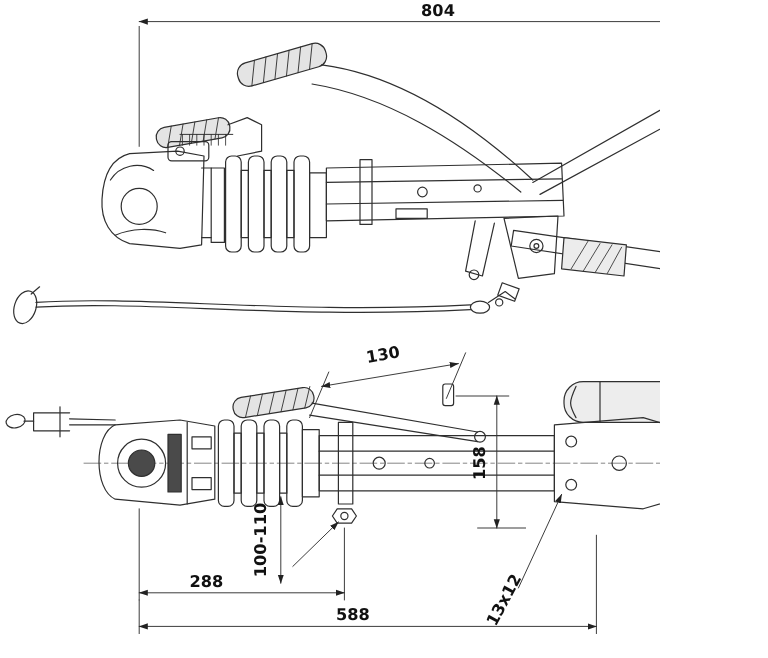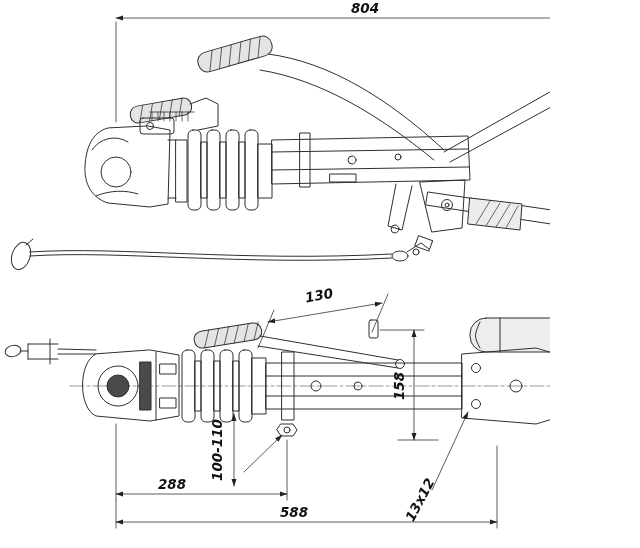--- a/index.html
+++ b/index.html
@@ -1,17 +1,17 @@
 <!DOCTYPE html>
 <html><head>
 <meta charset="utf-8">
 <style>
   html,body{margin:0;padding:0;background:#fff;}
   .canvas{position:relative;width:550px;height:548px;background:#ffffff;overflow:hidden;
-          font-family:"DejaVu Sans",sans-serif;font-style:italic;}
+          font-family:"DejaVu Sans",sans-serif;}
   svg{display:block;}
   text.dim{font-family:"DejaVu Sans",sans-serif;font-size:13.5px;font-weight:bold;
            fill:#111;stroke:none;text-anchor:middle;}
 </style>
 </head>
 <body>
 
 <div class="canvas">
 <svg width="640" height="548" viewBox="0 0 640 548">
   <defs>

